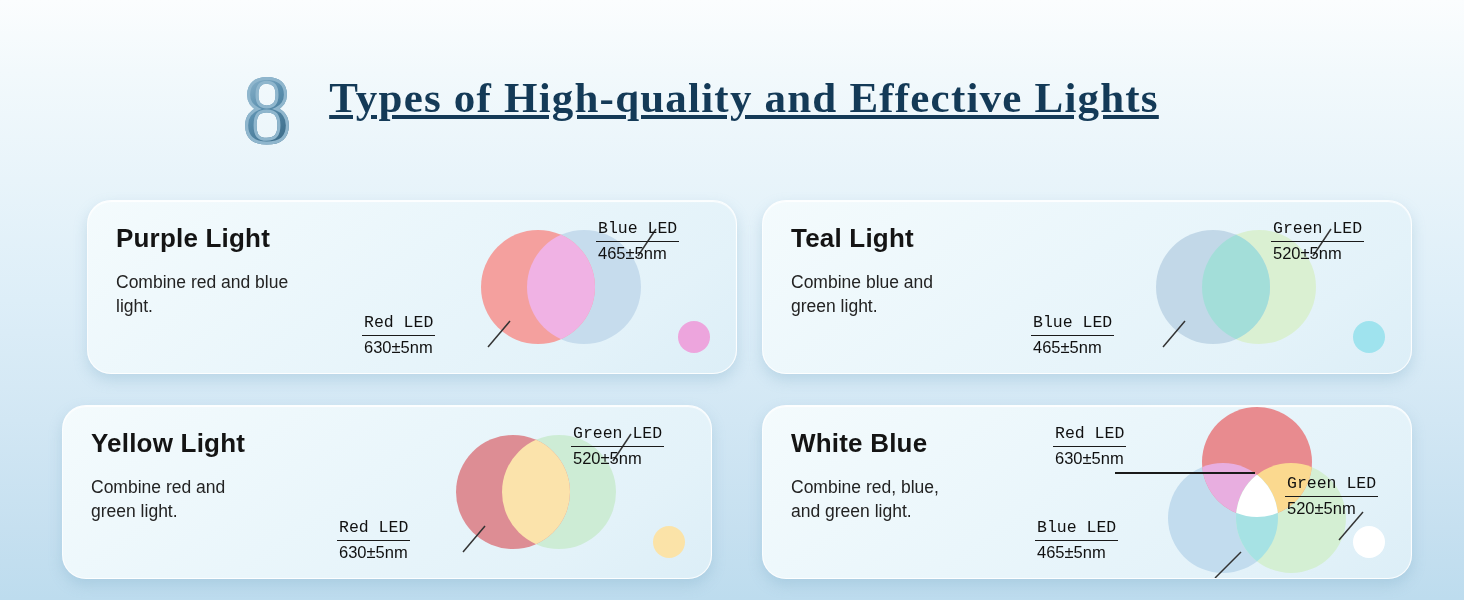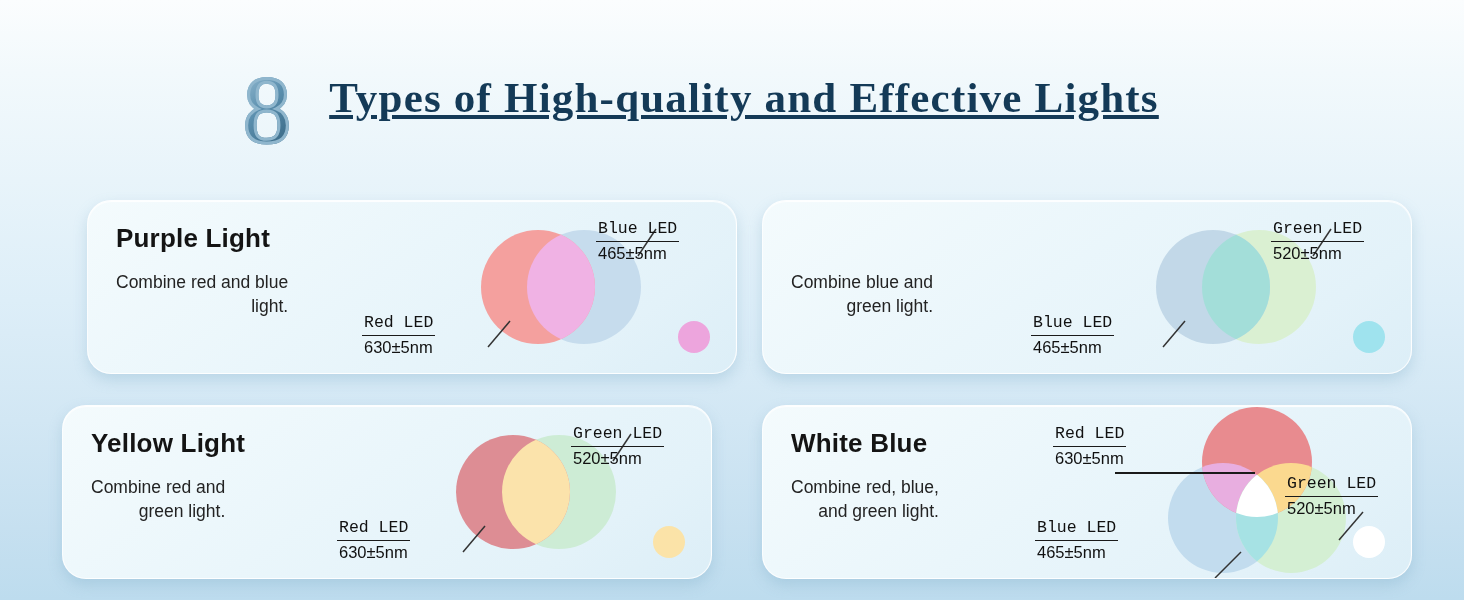--- a/index.html
+++ b/index.html
@@ -108,21 +108,20 @@
   }
   .card-desc {
     position: absolute;
     left: 28px;
     top: 70px;
     font-size: 17.5px;
     font-weight: 400;
     color: #232323;
     line-height: 1.35;
     white-space: pre-line;
-    text-align: right;
   }
   .swatch {
     position: absolute;
     right: 26px;
     bottom: 20px;
     width: 32px;
     height: 32px;
     border-radius: 50%;
   }
 
@@ -190,20 +189,21 @@
       <span class="ln1">Blue LED</span>
       <span class="ln2">465±5nm</span>
     </div>
     <div class="lbl" style="left:274px; top:112px;">
       <span class="ln1">Red LED</span>
       <span class="ln2">630±5nm</span>
     </div>
   </div>
 
   <div class="card c1">
+    <div class="card-title">Teal Light</div>
     <div class="card-desc">Combine blue and
 green light.</div>
     <div class="swatch" style="background:#9fe3ee;"></div>
     <div class="venn">
       <svg width="348" height="172" viewBox="0 0 348 172" xmlns="http://www.w3.org/2000/svg">
         <defs>
           <clipPath id="t-clipB">
               <circle cx="150" cy="86" r="57"></circle>
             </clipPath>
         </defs>

